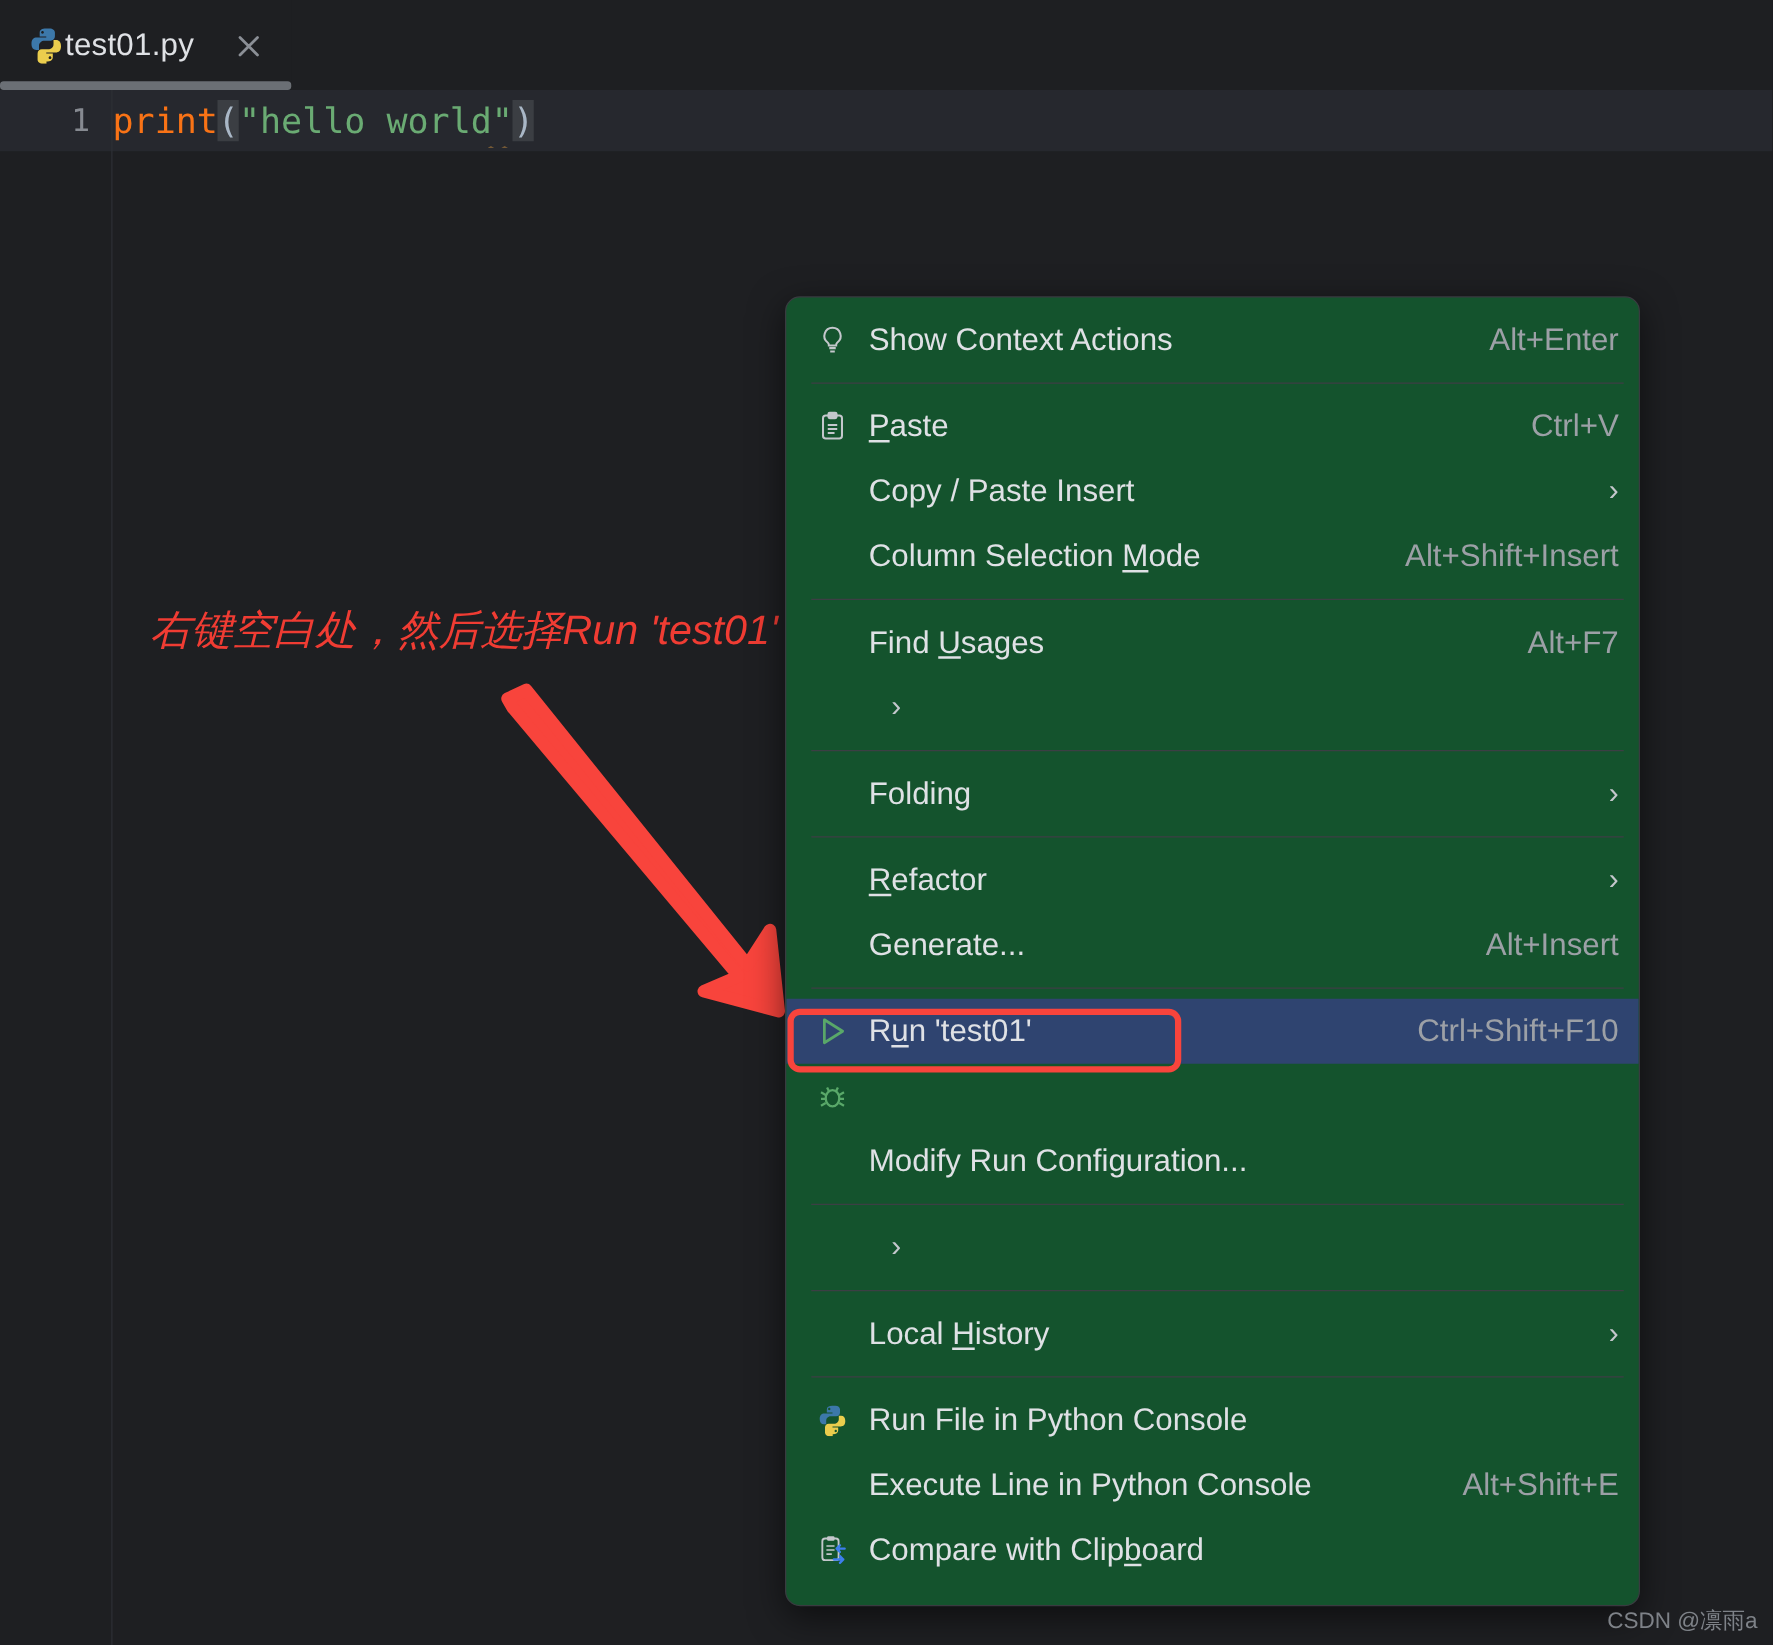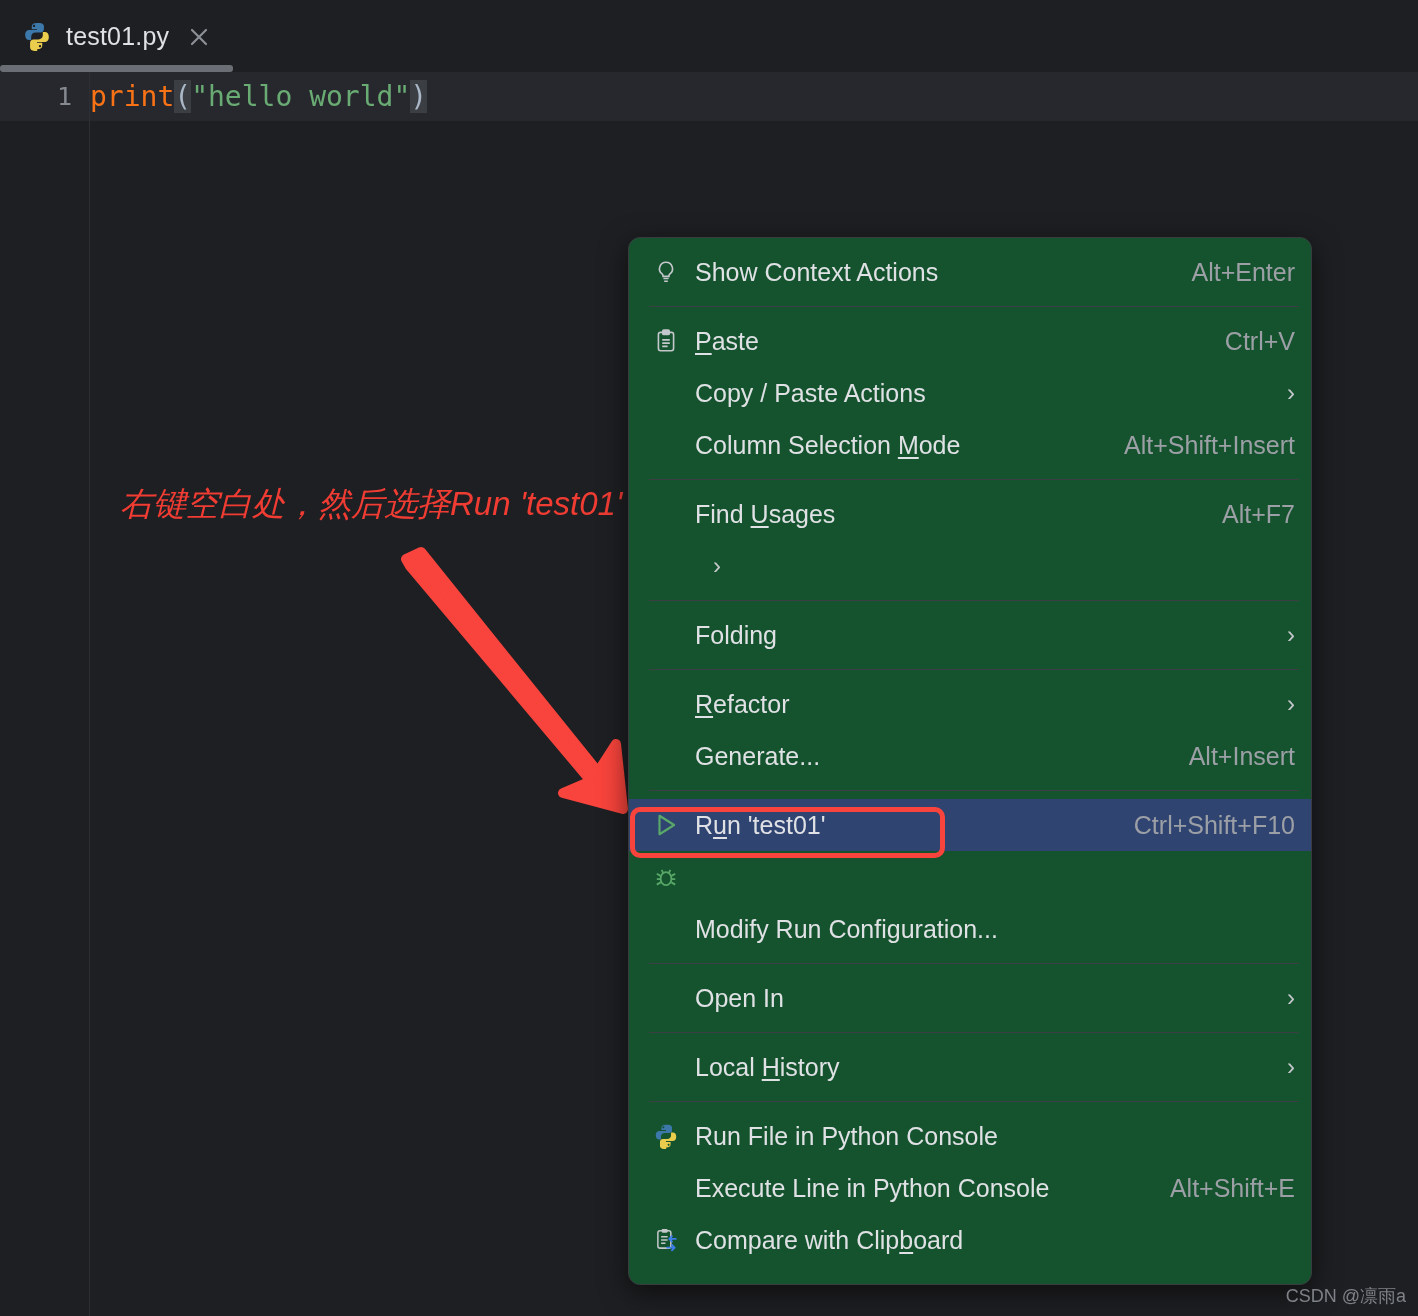--- a/index.html
+++ b/index.html
@@ -12,21 +12,21 @@
   #root { position: relative; width: 1418px; height: 1316px; background: #1e1f22; }
 
   
   .tabbar {
     position: absolute; left: 0; top: 0; width: 1418px; height: 72px;
     background: #1e1f22;
   }
   .tab {
     position: absolute; left: 0; top: 0; width: 233px; height: 72px;
     background: #1e1f22;
-    display: flex; align-items: center; padding-left: 22px; gap: 14px;
+    display: flex; align-items: center; padding-left: 22px; 
   }
   .tab-underline {
     position: absolute; left: 0; top: 65px; width: 233px; height: 7px;
     background: #6b6f75; border-radius: 3px;
   }
   .py-icon { width: 30px; height: 30px; display: block; flex: 0 0 auto; }
   .tab-title {
     color: #dfe1e5; font-size: 25px; letter-spacing: .2px; white-space: nowrap;
   }
   .tab-close {
@@ -173,21 +173,21 @@
           <rect x="9" y="2" width="6" height="4" rx="1" fill="#c4c7cc"></rect>
           <path d="M8.5 11h7M8.5 14h7M8.5 17h5"></path>
         </svg>
       </span>
       <span class="label"><u>P</u><span>aste</span></span>
       <span class="shortcut">Ctrl+V</span>
     </div>
 
     <div class="mi">
       <span class="ico empty"></span>
-      <span class="label">Copy / Paste Actions</span>
+      <span class="label">Copy / Paste Insert</span>
       <span class="chev">›</span>
     </div>
 
     <div class="mi">
       <span class="ico empty"></span>
       <span class="label"><span>Column Selection </span><u>M</u><span>ode</span></span>
       <span class="shortcut">Alt+Shift+Insert</span>
     </div>
 
     <div class="sep"></div>
@@ -249,21 +249,20 @@
 
     <div class="mi">
       <span class="ico empty"></span>
       <span class="label">Modify Run Configuration...</span>
     </div>
 
     <div class="sep"></div>
 
     <div class="mi">
       <span class="ico empty"></span>
-      <span class="label">Open In</span>
       <span class="chev">›</span>
     </div>
 
     <div class="sep"></div>
 
     <div class="mi">
       <span class="ico empty"></span>
       <span class="label"><span>Local </span><u>H</u><span>istory</span></span>
       <span class="chev">›</span>
     </div>

